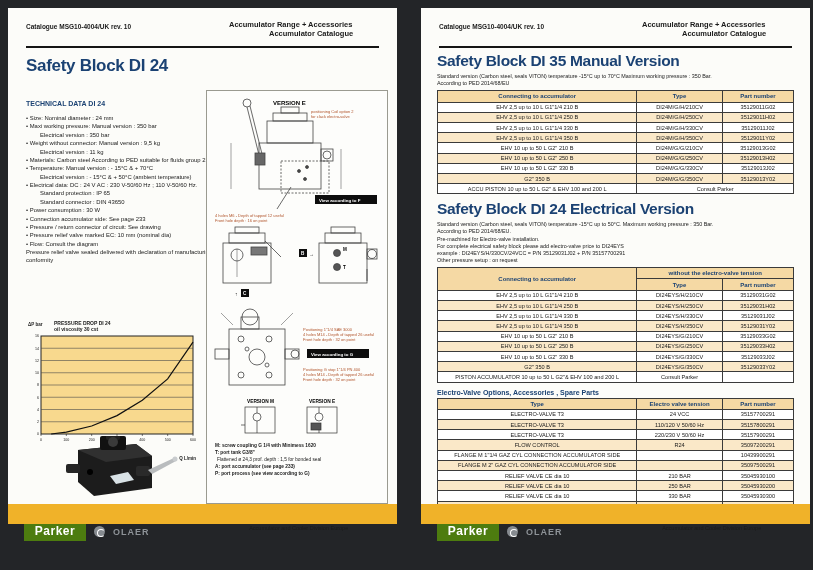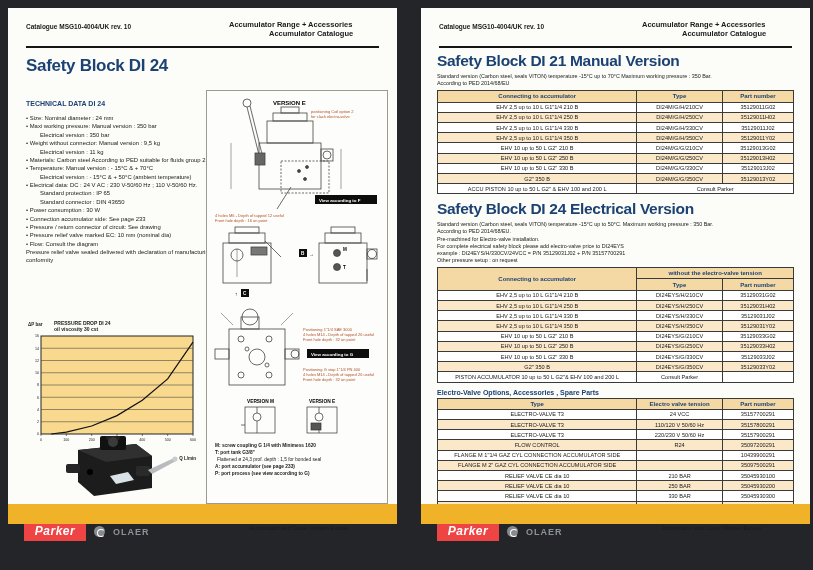--- a/index.html
+++ b/index.html
@@ -43,22 +43,22 @@
   .t-bold{font-weight:bold;}
   .t-red{fill:#b0532a;}
   .badge-txt{fill:#fff;font-weight:bold;}
   .legend{position:absolute;left:8px;top:352px;width:166px;font-size:4.8px;line-height:1.45;font-weight:bold;}
   .legend .indent2{padding-left:10px;font-weight:normal;}
 
   
   .ftr-rule{position:absolute;left:18px;right:18px;top:505px;border-top:2px solid #151515;}
   .ftr-pgnum{position:absolute;top:510px;left:0;width:100%;text-align:center;font-size:7px;font-weight:bold;}
   .ftr-company{position:absolute;top:510px;left:62%;font-size:5.5px;font-weight:bold;line-height:1.3;}
-  .parker-logo{position:absolute;top:514px;left:16px;width:62px;height:19px;background:#ef4444;color:#fff;
-               font-weight:bold;font-style:italic;font-size:12px;text-align:center;line-height:18px;letter-spacing:0.5px;}
+  .parker-logo{position:absolute;top:514px;left:16px;width:62px;height:19px;background:#4d7c0f;color:#fff;
+               font-weight:bold;font-size:12px;text-align:center;line-height:18px;letter-spacing:0.5px;}
   .olaer-logo{position:absolute;top:518px;left:86px;display:flex;align-items:center;gap:8px;color:#8d9297;
               font-weight:bold;font-size:9px;letter-spacing:1px;}
   .olaer-circ{width:11px;height:11px;border-radius:50%;background:#868b90;position:relative;}
   .olaer-circ::after{content:"";position:absolute;left:2.5px;top:2.5px;width:6px;height:6px;border-radius:50%;
                      border:1.4px solid #fff;border-right-color:transparent;}
 
   
   .rp-content{position:absolute;top:44px;left:16px;right:16px;}
   .sec-title{font-size:15.5px;font-weight:bold;color:#1b4273;letter-spacing:-0.3px;margin:0 0 3px 0;}
   .desc{font-size:5.4px;line-height:1.32;margin-bottom:3px;}
@@ -292,21 +292,21 @@
   <div class="pg-header">
     <div class="hdr-cat">Catalogue MSG10-4004/UK rev. 10</div>
     <div class="hdr-right">
       <div class="hdr-range">Accumulator Range + Accessories</div>
       <div class="hdr-accu">Accumulator Catalogue</div>
     </div>
   </div>
   <div class="hdr-rule"></div>
 
   <div class="rp-content">
-    <div class="sec-title">Safety Block DI 21 Manual Version</div>
+    <div class="sec-title">Safety Block DI 35 Manual Version</div>
     <div class="desc">
       <div>Standard version (Carbon steel, seals VITON) temperature -15°C up to 70°C Maximum working pressure : 350 Bar.</div>
       <div>According to PED 2014/68/EU</div>
     </div>
 
     <table>
       <colgroup>
           <col class="c1">
           <col class="c2">
           <col class="c3">

